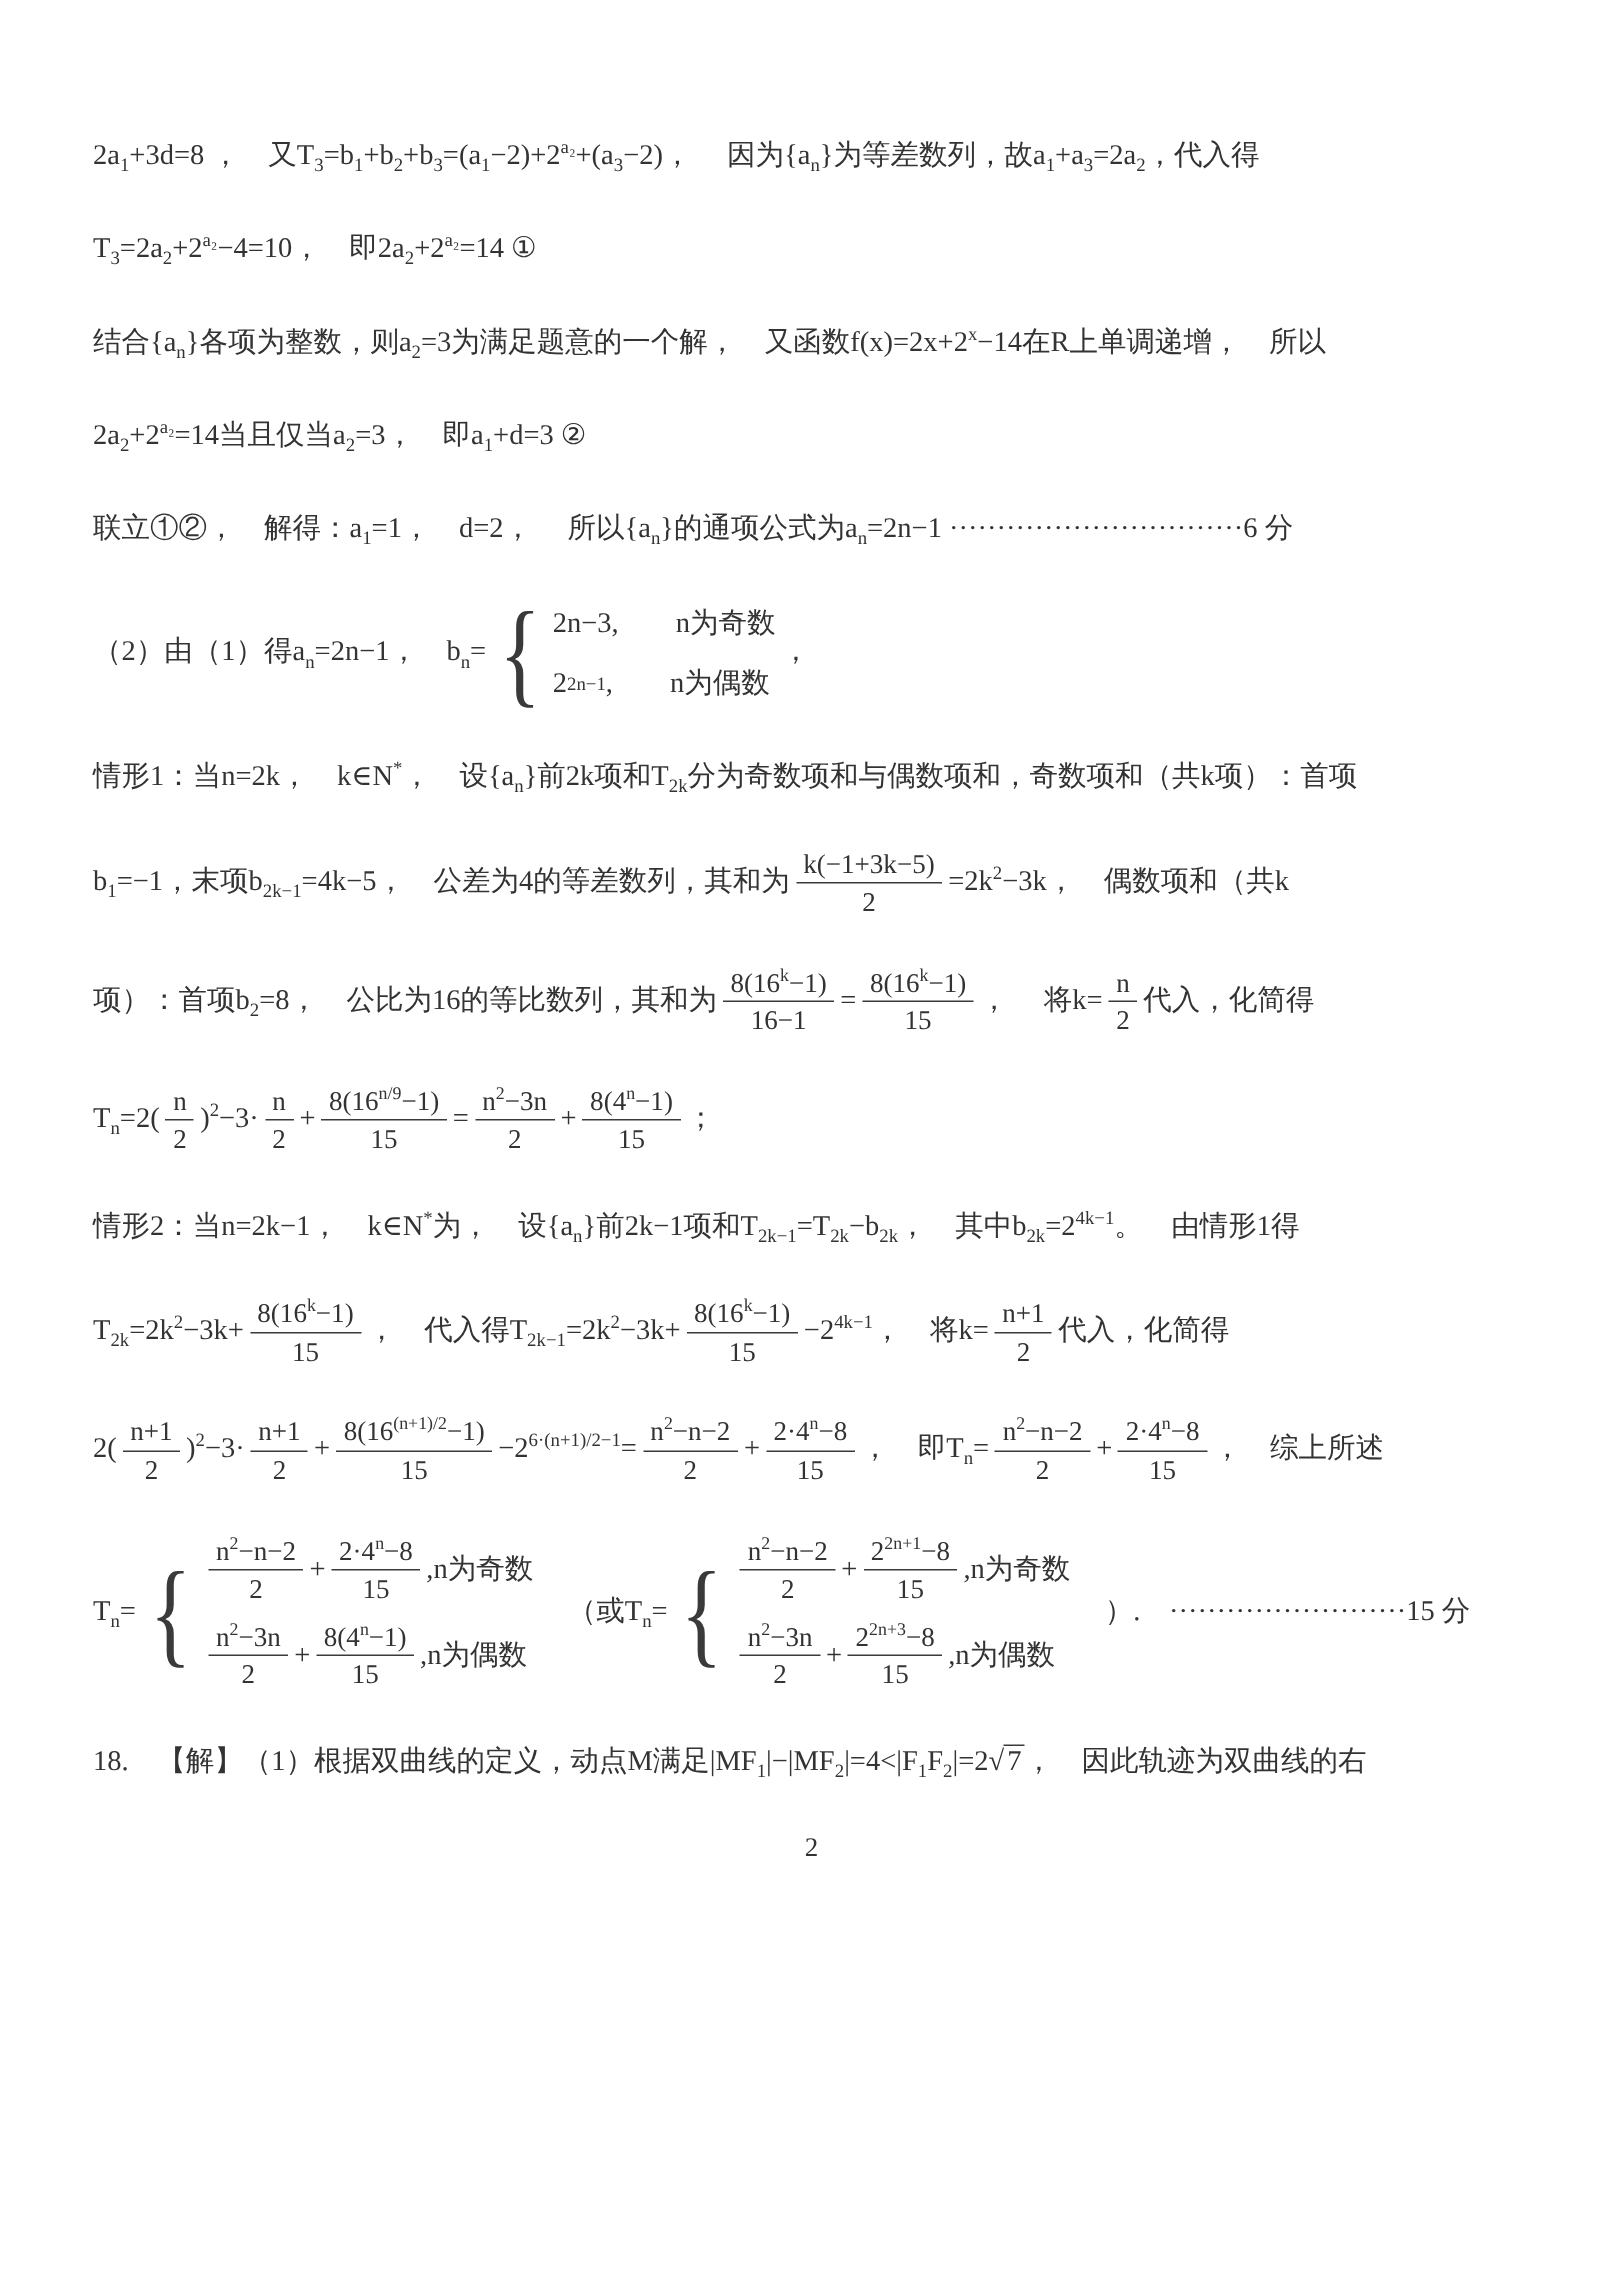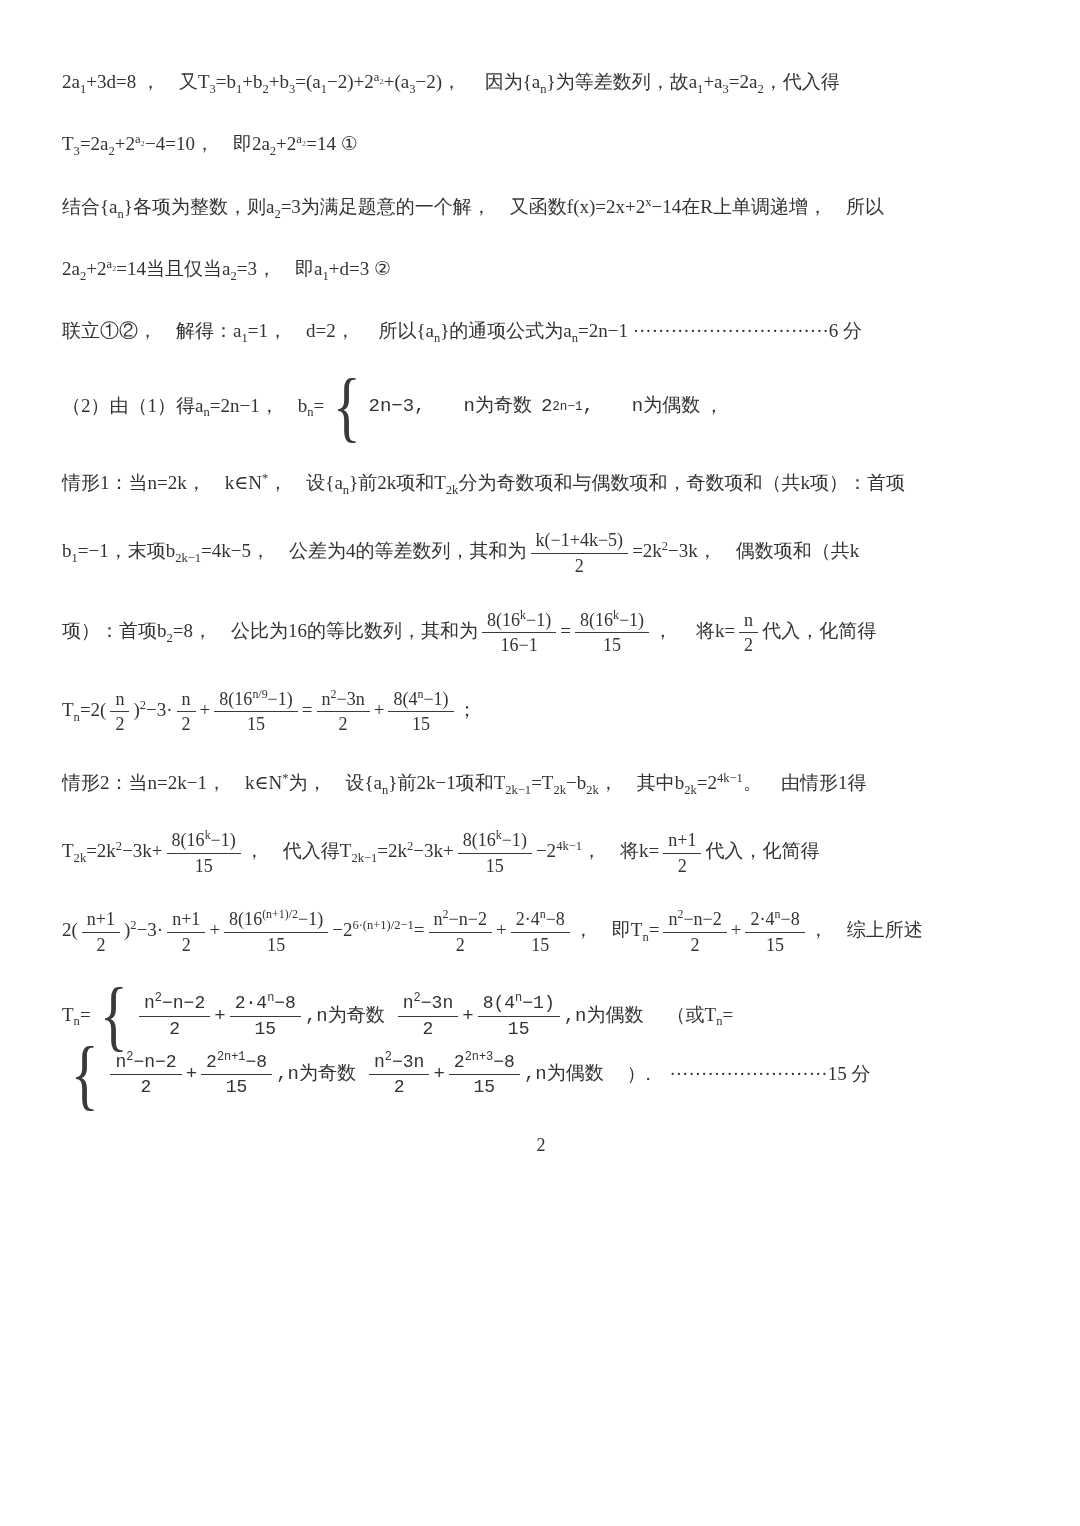--- a/index.html
+++ b/index.html
@@ -6,21 +6,21 @@
   body{
     width:1080px;height:1526px;
     background:#f2f2f0;
     font-family:"Liberation Serif","DejaVu Serif",serif;
   }
   .page{
     width:1080px;height:1526px;
     background:#ffffff;
     color:#333333;
     box-sizing:border-box;
-    padding:66px 60px 0 62px;
+    padding:88px 60px 0 62px;
     overflow:hidden;
     position:relative;
   }
   .doc-body{font-size:19px;}
   .line{
     margin:0 0 31px 0;
     line-height:1.65;
     white-space:normal;
   }
   sup,sub{font-size:66%;line-height:0;}
@@ -47,21 +47,21 @@
     margin:0 4px;
   }
   .cases .brace{
     font-size:4.1em;
     font-weight:300;
     line-height:0.75;
     margin-right:3px;
     transform:scaleX(0.75);
     color:#3a3a3a;
   }
-  .cases .rows{display:inline-flex;flex-direction:row;gap:9px;font-family:Liberation Mono, monospace;}
+  .cases .rows{display:inline-flex;flex-direction:column;gap:9px;}
   .cases .row{display:inline-flex;align-items:center;white-space:nowrap;}
   .page-number{
     text-align:center;
     font-size:18px;
     margin-top:4px;
     color:#333333;
   }
 </style>
 </head>
 <body>
@@ -76,21 +76,21 @@
       <div class="line">联立①②，　解得：a<sub>1</sub>=1，　d=2，　 所以{a<sub>n</sub>}的通项公式为a<sub>n</sub>=2n−1 ·······························6 分</div>
       <div class="line">（2）由（1）得a<sub>n</sub>=2n−1，　b<sub>n</sub>=<span class="cases">
           <span class="brace">{</span>
           <span class="rows">
             <span class="row">2n−3,　　n为奇数</span>
             <span class="row">2<sup>2n−1</sup>,　　n为偶数</span>
           </span>
         </span>，</div>
       <div class="line">情形1：当n=2k，　k∈N<sup>*</sup>，　设{a<sub>n</sub>}前2k项和T<sub>2k</sub>分为奇数项和与偶数项和，奇数项和（共k项）：首项</div>
       <div class="line">b<sub>1</sub>=−1，末项b<sub>2k−1</sub>=4k−5，　公差为4的等差数列，其和为<span class="frac">
-          <span class="num">k(−1+4k−5)</span>
+          <span class="num">k(−1+3k−5)</span>
           <span class="den">2</span>
         </span>=2k<sup>2</sup>−3k，　偶数项和（共k</div>
       <div class="line">项）：首项b<sub>2</sub>=8，　公比为16的等比数列，其和为<span class="frac">
           <span class="num">8(16<sup>k</sup>−1)</span>
           <span class="den">16−1</span>
         </span>=<span class="frac">
           <span class="num">8(16<sup>k</sup>−1)</span>
           <span class="den">15</span>
         </span>，　 将k=<span class="frac">
           <span class="num">n</span>
@@ -175,15 +175,16 @@
               </span>,n为奇数</span>
             <span class="row"><span class="frac">
                 <span class="num">n<sup>2</sup>−3n</span>
                 <span class="den">2</span>
               </span>+<span class="frac">
                 <span class="num">2<sup>2n+3</sup>−8</span>
                 <span class="den">15</span>
               </span>,n为偶数</span>
           </span>
         </span>　）.　·························15 分</div>
+      <div class="line">18.　【解】（1）根据双曲线的定义，动点M满足|MF<sub>1</sub>|−|MF<sub>2</sub>|=4&lt;|F<sub>1</sub>F<sub>2</sub>|=2<span class="sqrt">√<span class="rad">7</span></span>，　因此轨迹为双曲线的右</div>
     </div>
   <div class="page-number">2</div>
 </div>
 
 </body></html>

